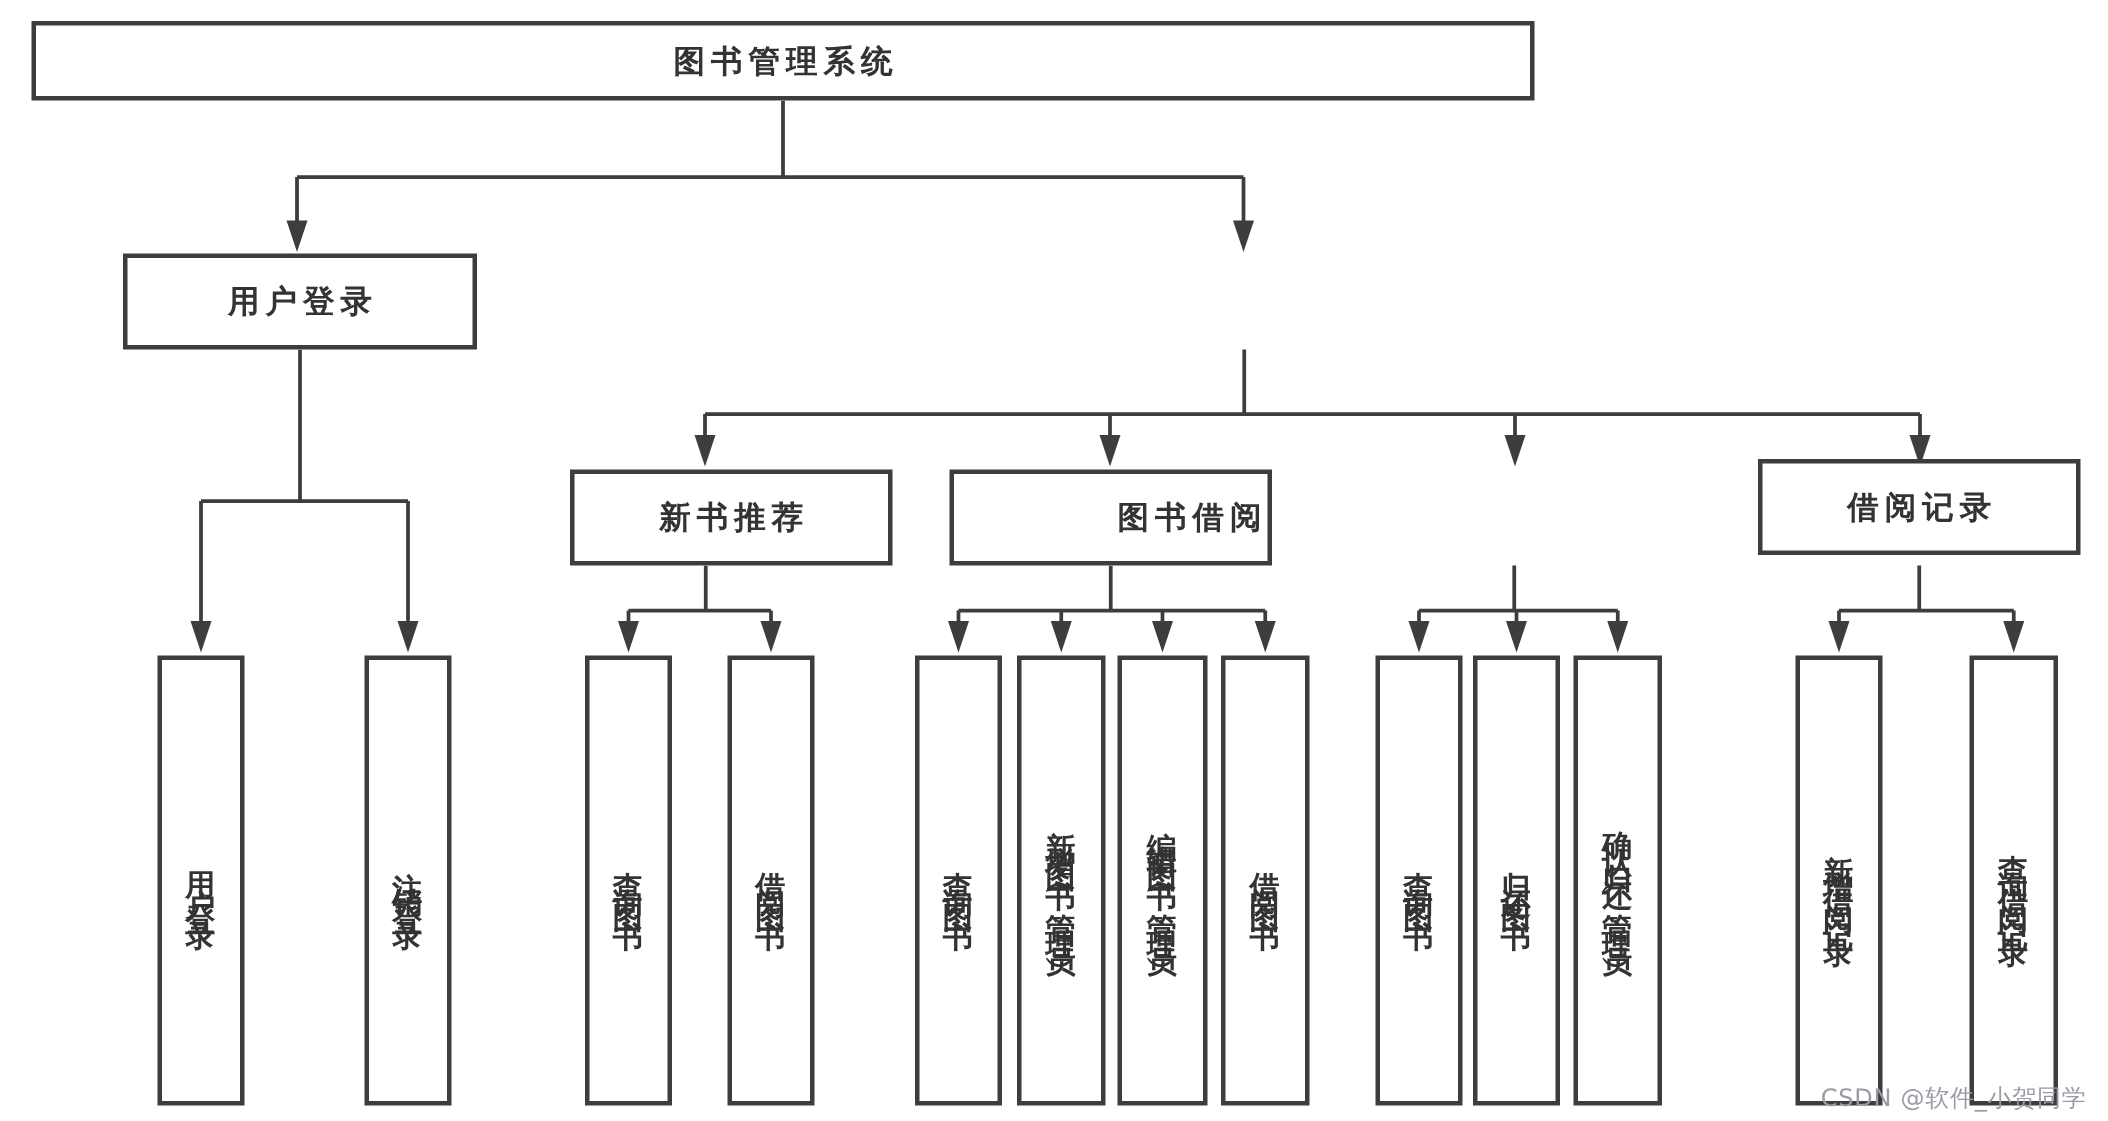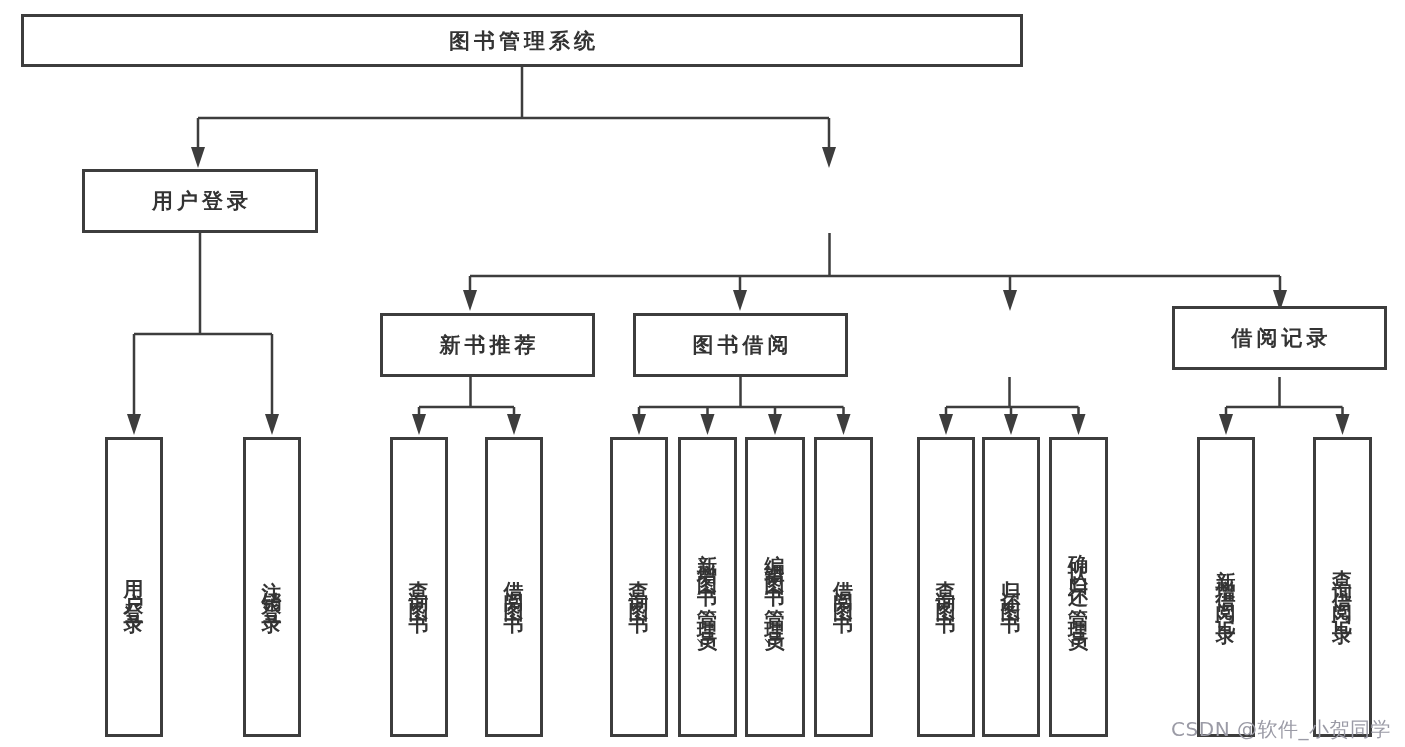--- a/index.html
+++ b/index.html
@@ -21,29 +21,29 @@
     font-weight:bold;
   }
   .h-label { font-size:21px; letter-spacing:4px; padding-left:4px; white-space:nowrap; }
   .leaf .v-label {
     writing-mode:vertical-rl; text-orientation:mixed;
     font-size:20px; letter-spacing:11px; line-height:1;
     white-space:nowrap;
   }
   .watermark {
     position:absolute; right:14px; bottom:4px; z-index:5;
-    font-size:20px; letter-spacing:0.5px;
+    font-size:16px; letter-spacing:0.5px;
     color:var(--watermark-color,#9b9ba6); white-space:nowrap;
   }
   
   #node-root            { left:21px;   top:14px;  width:1002px; height:53px; }
   #node-user-login      { left:82px;   top:169px; width:236px;  height:64px; }
   #node-book-management { left:712px;  top:169px; width:235px;  height:64px; }
   #node-new-book        { left:380px;  top:313px; width:215px;  height:64px; }
-  #node-book-borrow     { left:633px;  top:313px; width:215px;  height:64px; }
+  #node-book-borrow     { left:633px;  top:313px; width:215px;  height:64px;justify-content:flex-end; }
   #node-current-borrow  { left:902px;  top:313px; width:215px;  height:64px; }
   #node-borrow-records  { left:1172px; top:306px; width:215px;  height:64px; }
   .leaf { top:437px; width:58px; height:300px; }
   #leaf-user-login          { left:105px; }
   #leaf-logout              { left:243px; }
   #leaf-query-books-a       { left:390px; }
   #leaf-borrow-books-a      { left:485px; }
   #leaf-query-books-b       { left:610px; }
   #leaf-add-book-admin      { left:678px; width:59px; }
   #leaf-edit-book-admin     { left:745px; width:60px; }

